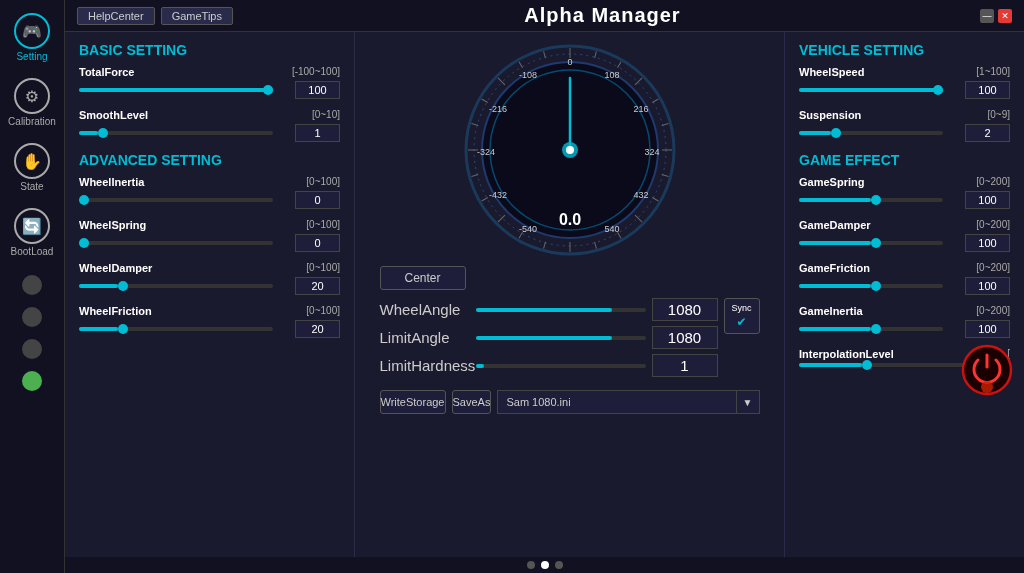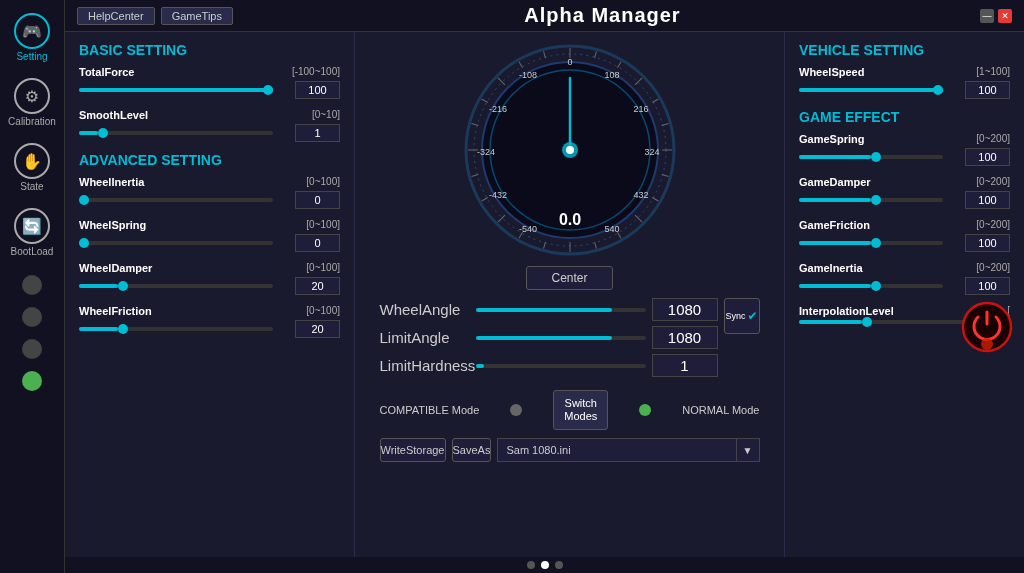--- a/index.html
+++ b/index.html
@@ -189,21 +189,21 @@
     .gauge-svg { width: 100%; height: 100%; }
 
     
     .center-controls {
       width: 100%;
       max-width: 380px;
     }
 
     .center-btn-row {
       display: flex;
-      justify-content: center;
+      justify-content: flex-start;
       margin-bottom: 8px;
     }
     .center-btn {
       background: #1e1e3a;
       border: 1px solid #555;
       color: #ccc;
       padding: 4px 24px;
       font-size: 12px;
       cursor: pointer;
       border-radius: 3px;
@@ -243,21 +243,21 @@
       padding: 2px;
     }
 
     .sync-btn {
       width: 36px; height: 36px;
       background: #1e1e3a;
       border: 1px solid #555;
       border-radius: 3px;
       cursor: pointer;
       display: flex;
-      flex-direction: row;
+      flex-direction: column;
       align-items: center;
       justify-content: center;
       color: #fff;
       font-size: 9px;
       gap: 2px;
     }
     .sync-check { color: #00bcd4; font-size: 12px; }
 
     .mode-row {
       display: flex;
@@ -574,27 +574,20 @@
               </div>
               <input class="param-value" type="text" value="1" style="">
             </div>
           </div>
           <div class="sync-btn">
             <span style="font-size:9px;">Sync</span>
             <span class="sync-check">✔</span>
           </div>
         </div>
 
-        <div class="mode-row">
-          <span>COMPATIBLE Mode</span>
-          <div class="mode-indicator gray"></div>
-          <button class="switch-modes-btn">Switch<br>Modes</button>
-          <div class="mode-indicator green"></div>
-          <span>NORMAL Mode</span>
-        </div>
 
         <div class="action-row">
           <button class="action-btn">WriteStorage</button>
           <button class="action-btn">SaveAs</button>
           <div class="saveas-group">
             <input class="saveas-input" type="text" value="Sam 1080.ini" style="">
             <button class="saveas-arrow">▼</button>
           </div>
         </div>
       </div>
@@ -611,20 +604,33 @@
         </div>
         <div class="slider-container">
           <div class="slider-track">
             <div class="slider-fill" style="width:100%;"></div>
             <div class="slider-thumb" style="right:0;"></div>
           </div>
           <input class="slider-value" type="text" value="100" style="">
         </div>
       </div>
 
+      <div class="setting-row">
+        <div class="setting-label-row">
+          <span class="setting-label">Suspension</span>
+          <span class="setting-range">[0~9]</span>
+        </div>
+        <div class="slider-container">
+          <div class="slider-track">
+            <div class="slider-fill" style="width:22%;"></div>
+            <div class="slider-thumb" style="left:22%;right:auto;"></div>
+          </div>
+          <input class="slider-value" type="text" value="2" style="">
+        </div>
+      </div>
 
       <div class="section-title" style="margin-top:6px;">GAME EFFECT</div>
 
       <div class="setting-row">
         <div class="setting-label-row">
           <span class="setting-label">GameSpring</span>
           <span class="setting-range">[0~200]</span>
         </div>
         <div class="slider-container">
           <div class="slider-track">

